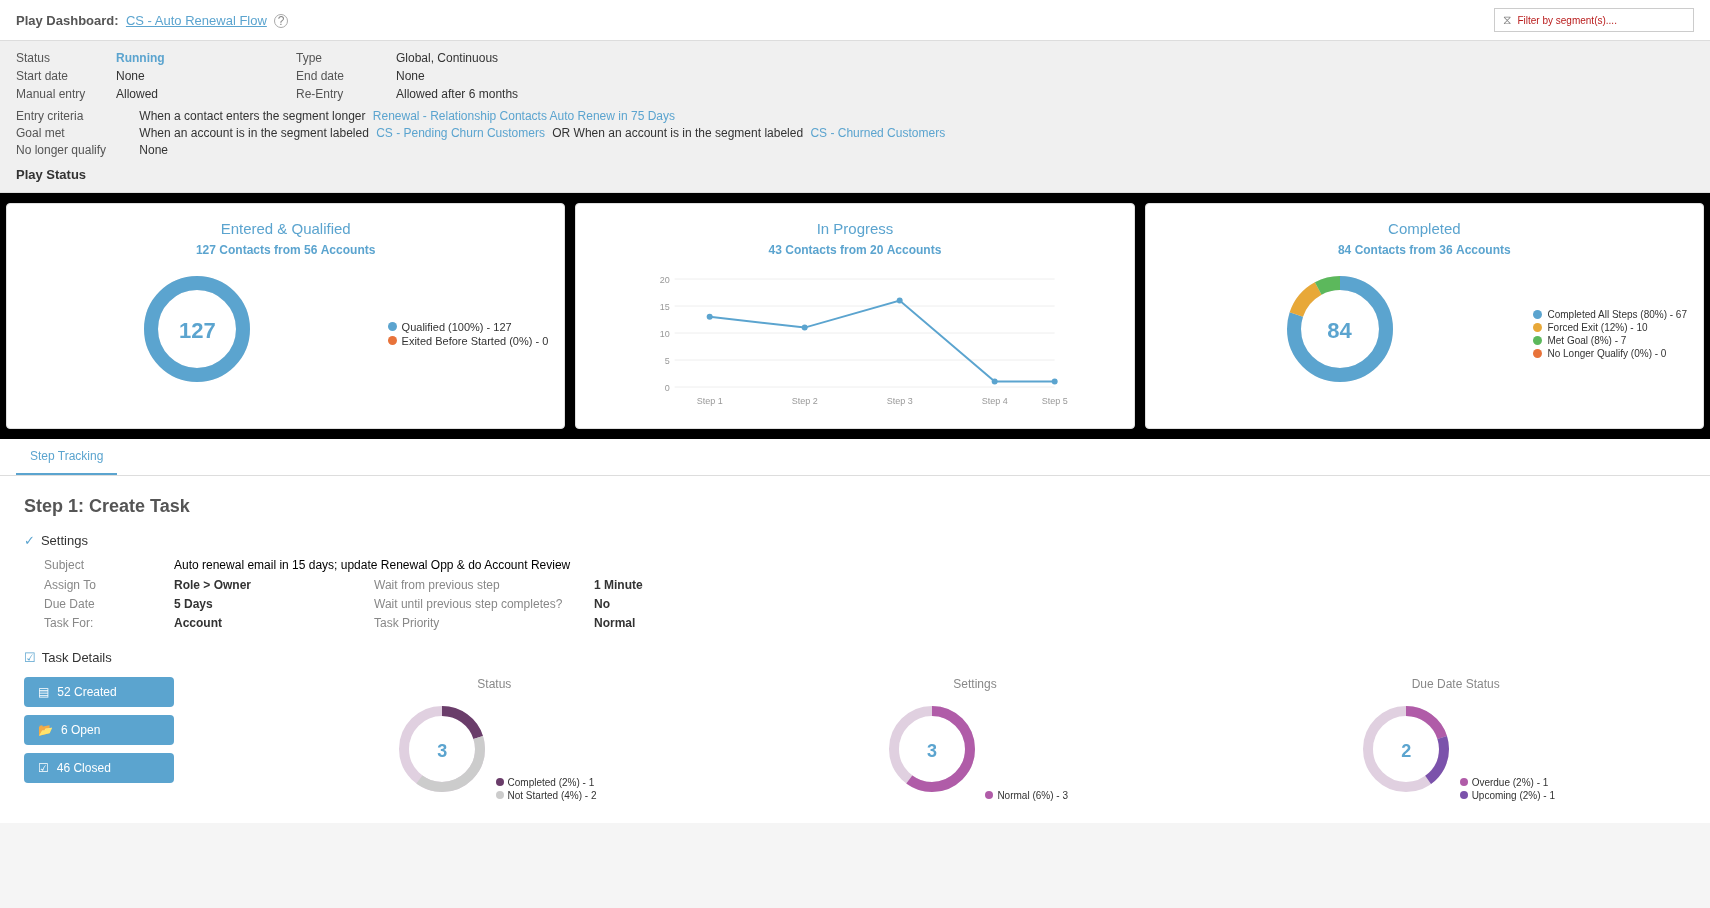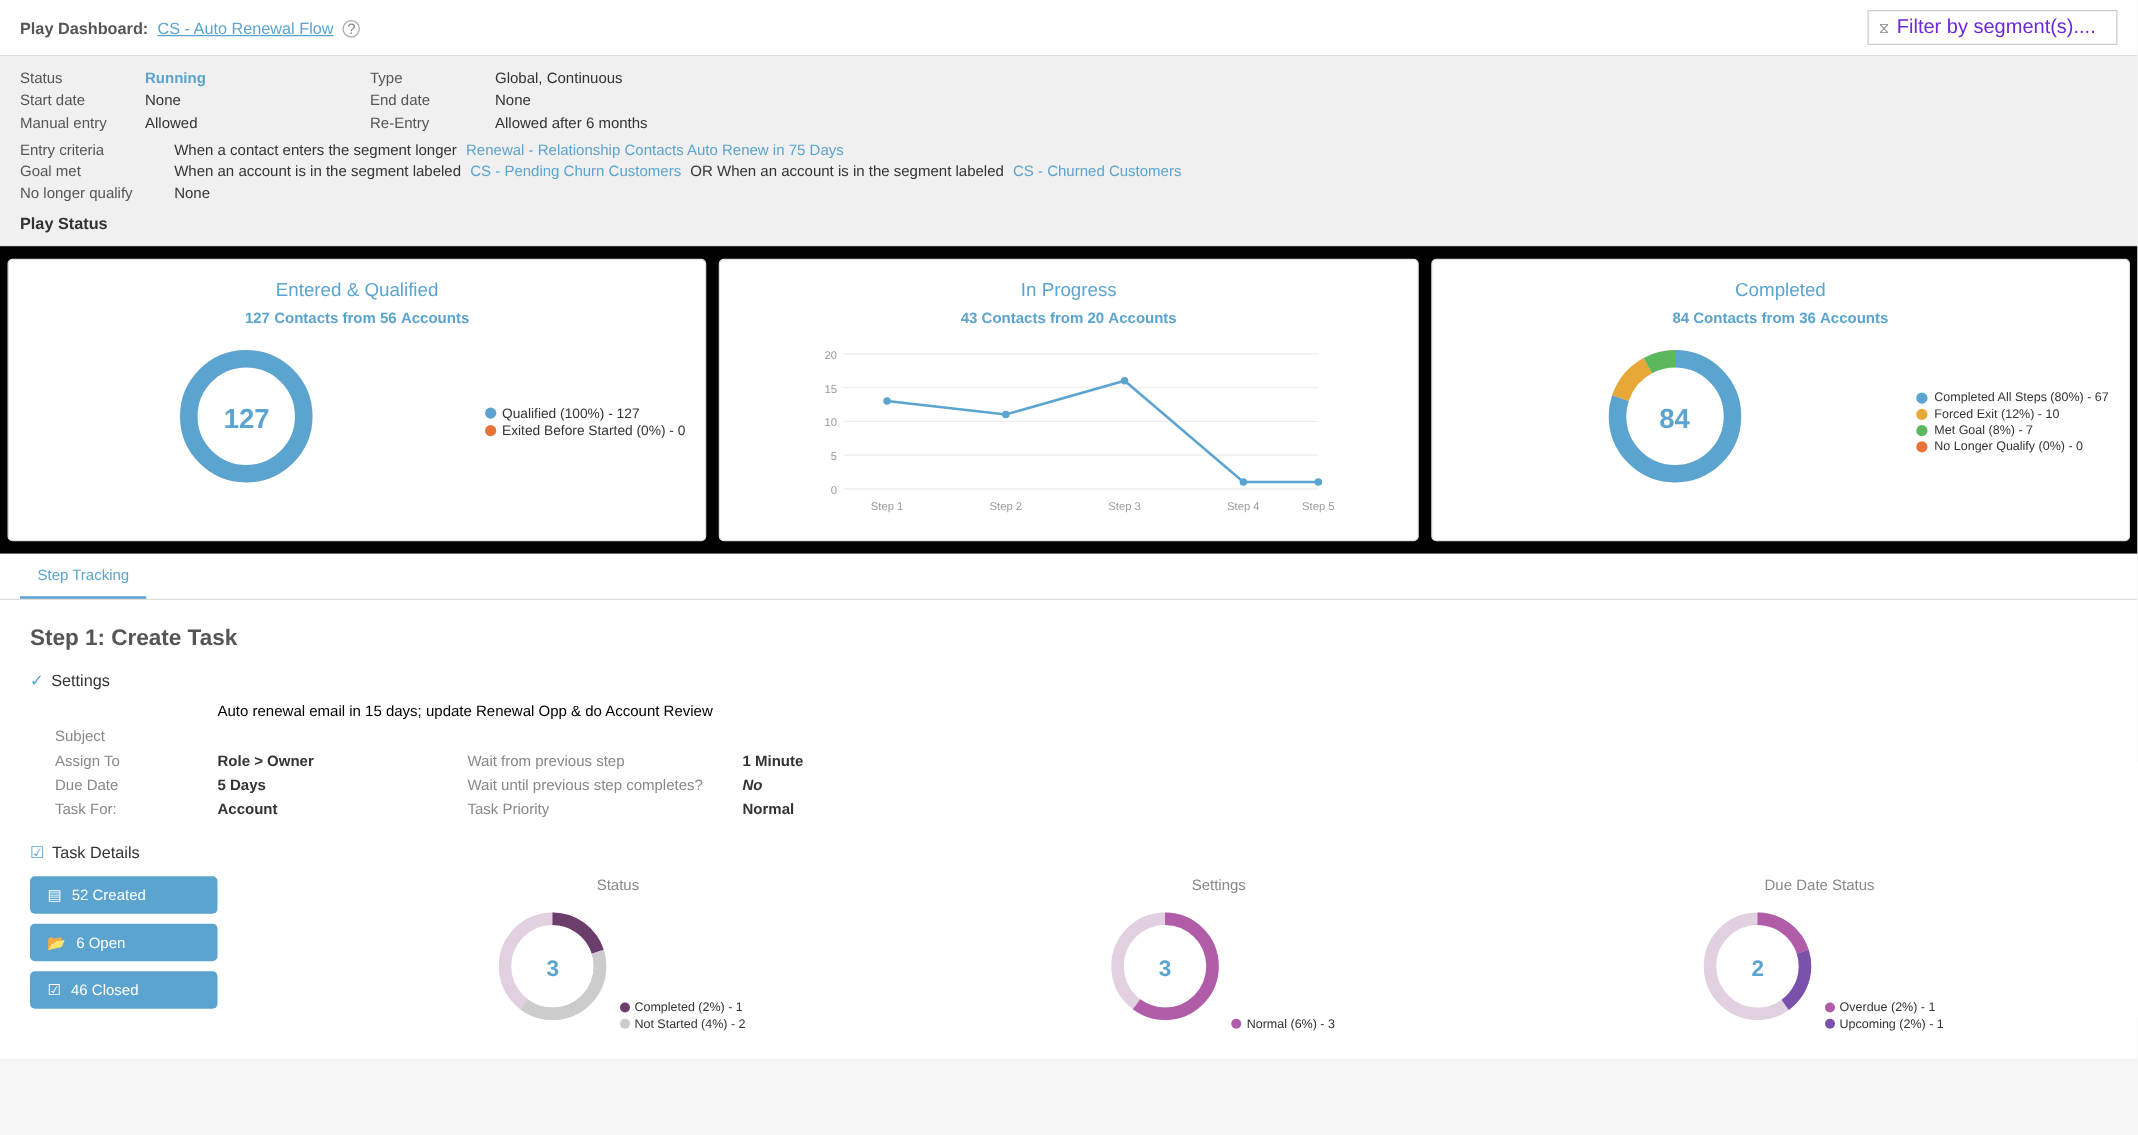--- a/index.html
+++ b/index.html
@@ -153,21 +153,21 @@
 <body>
 
 <div class="top-bar">
   <div>
     <span style="color:#555;font-size:13px;font-weight:bold;">Play Dashboard:</span>
     <a href="#" style="color:#5ba4cf;font-size:13px;margin-left:4px;">CS - Auto Renewal Flow</a>
     <span style="color:#888;font-size:12px;margin-left:4px;cursor:pointer;border:1px solid #aaa;border-radius:50%;width:14px;height:14px;display:inline-flex;align-items:center;justify-content:center;">?</span>
   </div>
   <div class="filter-box">
     <span style="margin-right:6px;color:#888;">⧖</span>
-    <span style="color:#6d28d9;font-size:16px;">Filter by segment(s)....</span>
+    <span style="color:#b91c1c;font-size:10px;">Filter by segment(s)....</span>
   </div>
 </div>
 
 <div class="info-panel">
   <div class="info-grid">
     <span class="info-label">Status</span>
     <span class="info-value running">Running</span>
     <span class="info-label">Type</span>
     <span class="info-value">Global, Continuous</span>
 
@@ -324,34 +324,34 @@
 <div class="step-content">
   <h2 class="step-heading">Step 1: Create Task</h2>
 
   <div class="section-title">
     <span class="checkmark">✓</span>
     <span>Settings</span>
   </div>
 
   <div class="settings-table">
     <div style="display:flex;margin-bottom:6px;">
-      <span style="color:#888;width:130px;font-size:12px;margin-top:20px;">Subject</span>
+      <span style="color:#888;width:130px;font-size:12px;">Subject</span>
       <span style="font-size:12px;color:#000000;">Auto renewal email in 15 days; update Renewal Opp &amp; do Account Review</span>
     </div>
     <div style="display:grid;grid-template-columns:130px 200px 220px 1fr;margin-bottom:5px;">
       <span style="color:#888;font-size:12px;">Assign To</span>
       <span style="font-size:12px;font-weight:bold;">Role &gt; Owner</span>
       <span style="color:#888;font-size:12px;">Wait from previous step</span>
       <span style="font-size:12px;font-weight:bold;">1 Minute</span>
     </div>
     <div style="display:grid;grid-template-columns:130px 200px 220px 1fr;margin-bottom:5px;">
       <span style="color:#888;font-size:12px;">Due Date</span>
       <span style="font-size:12px;font-weight:bold;">5 Days</span>
       <span style="color:#888;font-size:12px;">Wait until previous step completes?</span>
-      <span style="font-size:12px;font-weight:bold;font-style:italic;">No</span>
+      <span style="font-size:12px;font-weight:bold;">No</span>
     </div>
     <div style="display:grid;grid-template-columns:130px 200px 220px 1fr;">
       <span style="color:#888;font-size:12px;">Task For:</span>
       <span style="font-size:12px;font-weight:bold;">Account</span>
       <span style="color:#888;font-size:12px;">Task Priority</span>
       <span style="font-size:12px;font-weight:bold;">Normal</span>
     </div>
   </div>
 
   <div class="task-details-section">

